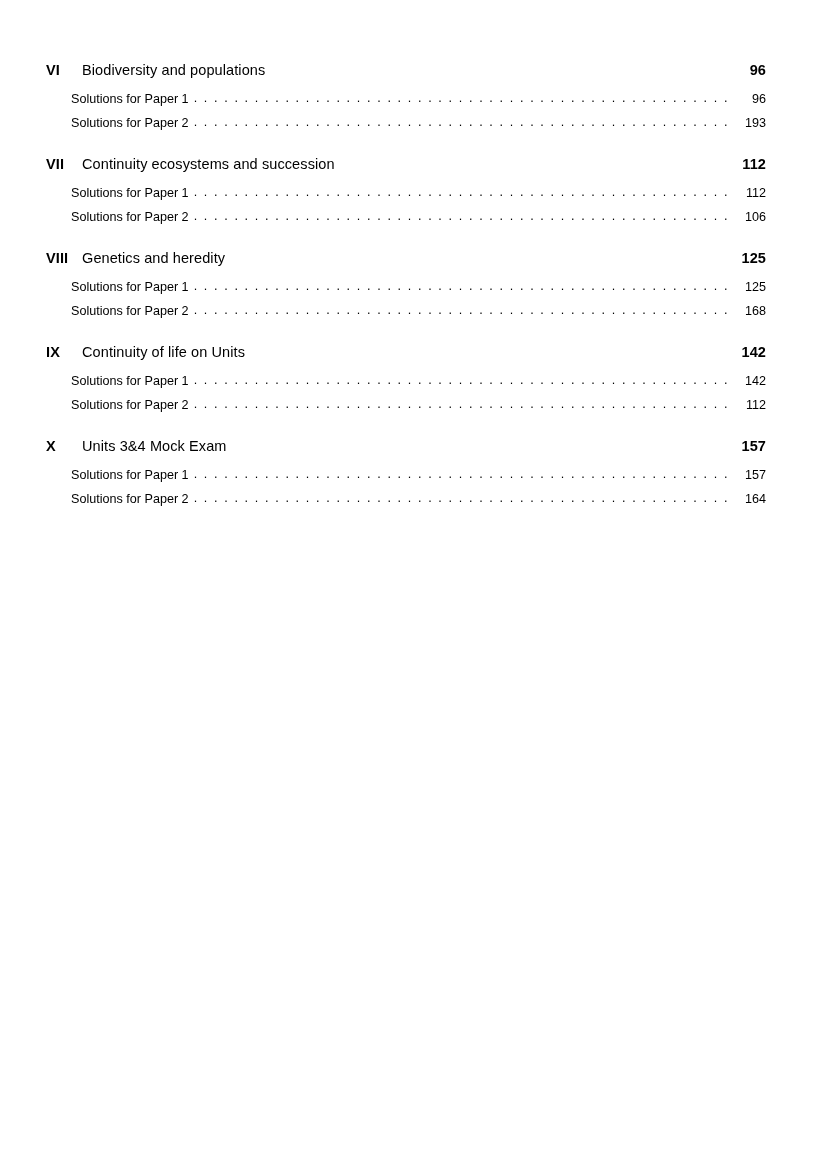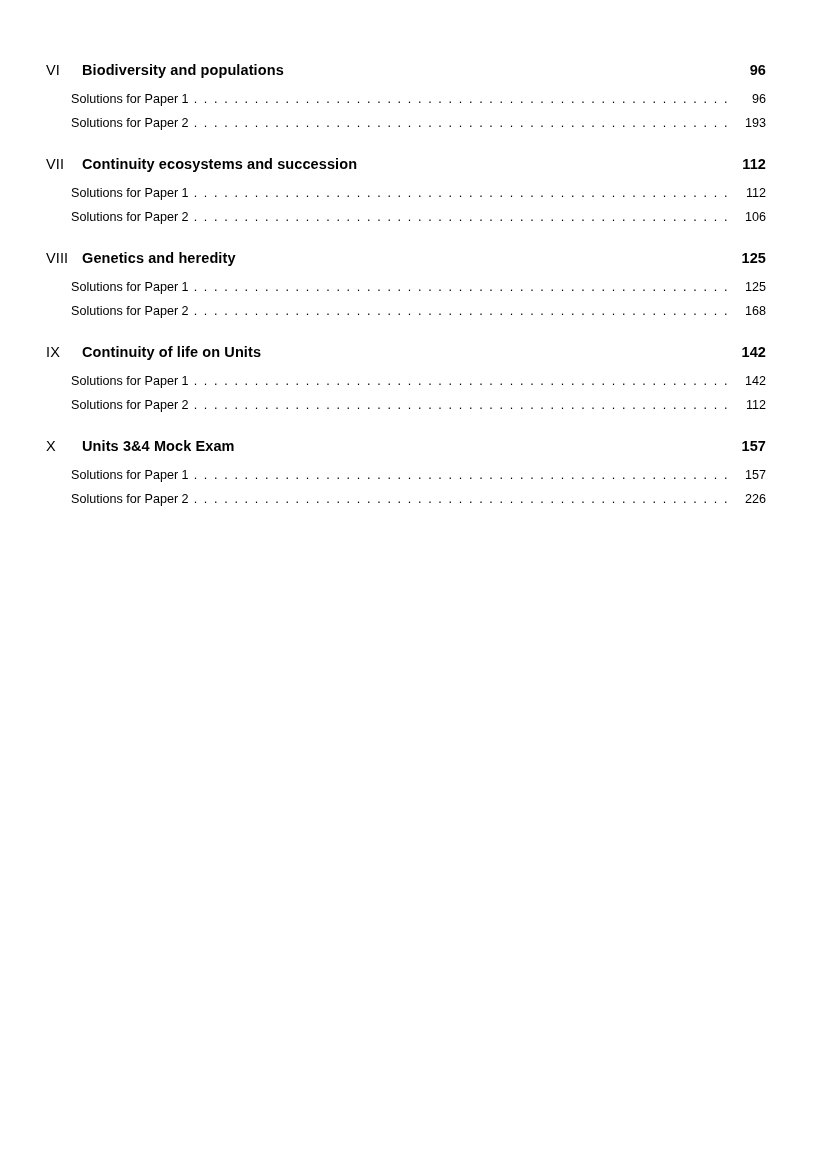--- a/index.html
+++ b/index.html
@@ -33,34 +33,34 @@
     display: flex;
     align-items: baseline;
     font-weight: bold;
     font-size: 14.5px;
     letter-spacing: 0.1px;
     margin-bottom: 14px;
   }
   .chapter-num {
     width: 36px;
     flex: 0 0 36px;
-    font-weight: normal;
+    font-weight: bold;
   }
   .chapter-title {
     flex: 1 1 auto;
-    font-weight: bold;
+    font-weight: normal;
   }
   .chapter-page {
     flex: 0 0 auto;
     text-align: right;
     font-weight: bold;
   }
   .entry-row {
     display: flex;
-    align-items: flex-end;
+    align-items: flex-start;
     font-size: 12.6px;
     margin-left: 25px;
     margin-bottom: 10px;
     color: #000;
   }
   .entry-label {
     flex: 0 0 auto;
     white-space: nowrap;
   }
   .leader {
@@ -173,18 +173,18 @@
         <span class="chapter-page">157</span>
       </div>
       <div class="entry-row">
         <span class="entry-label">Solutions for Paper 1</span>
         <span class="leader"></span>
         <span class="entry-page">157</span>
       </div>
       <div class="entry-row">
         <span class="entry-label">Solutions for Paper 2</span>
         <span class="leader"></span>
-        <span class="entry-page">226</span>
+        <span class="entry-page">164</span>
       </div>
     </div>
 
   </div>
 </div>
 
 </body></html>

